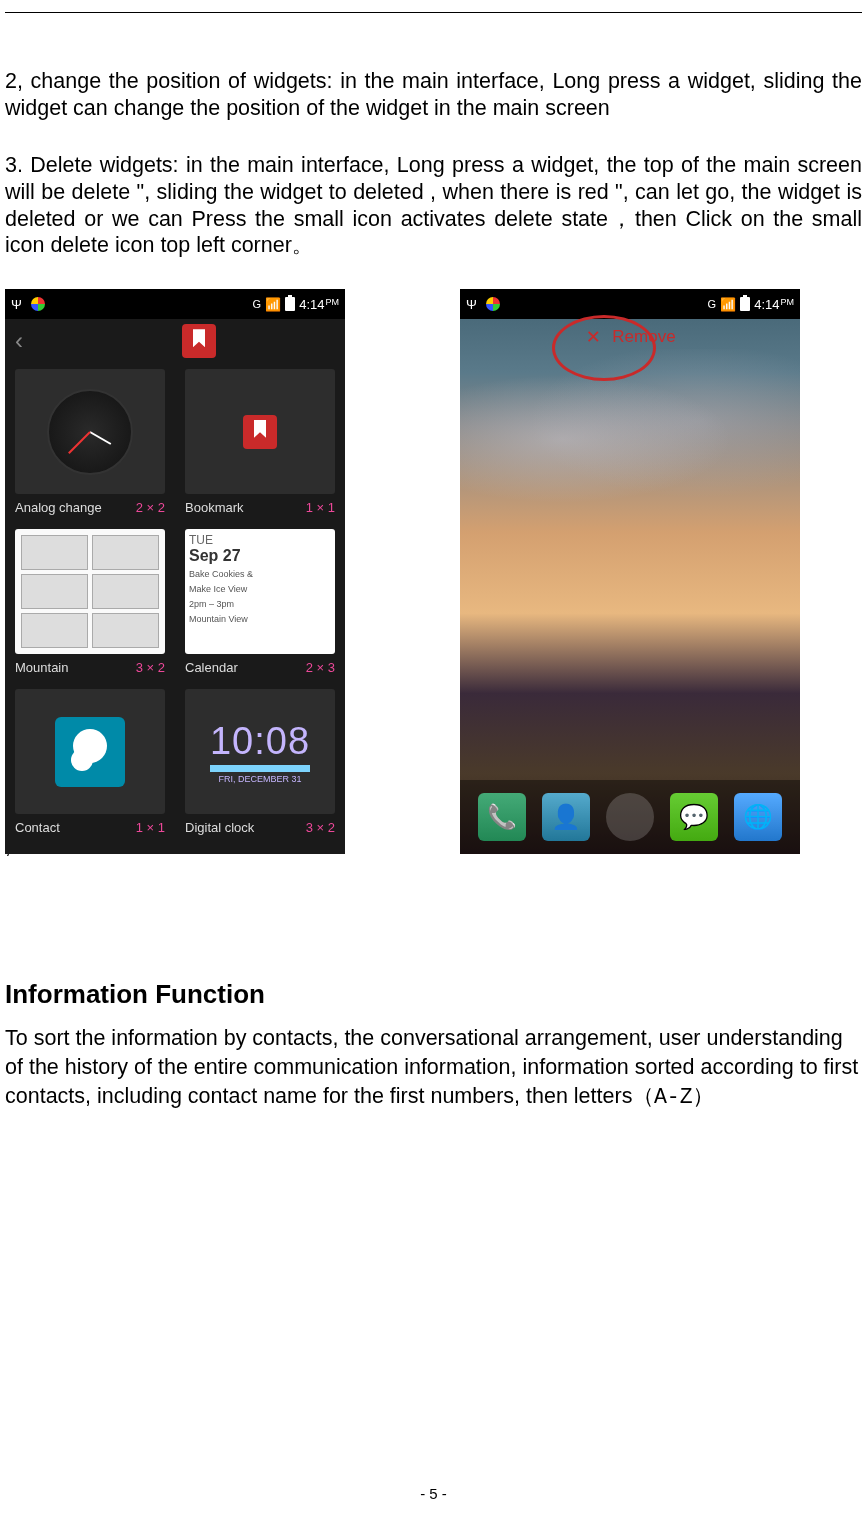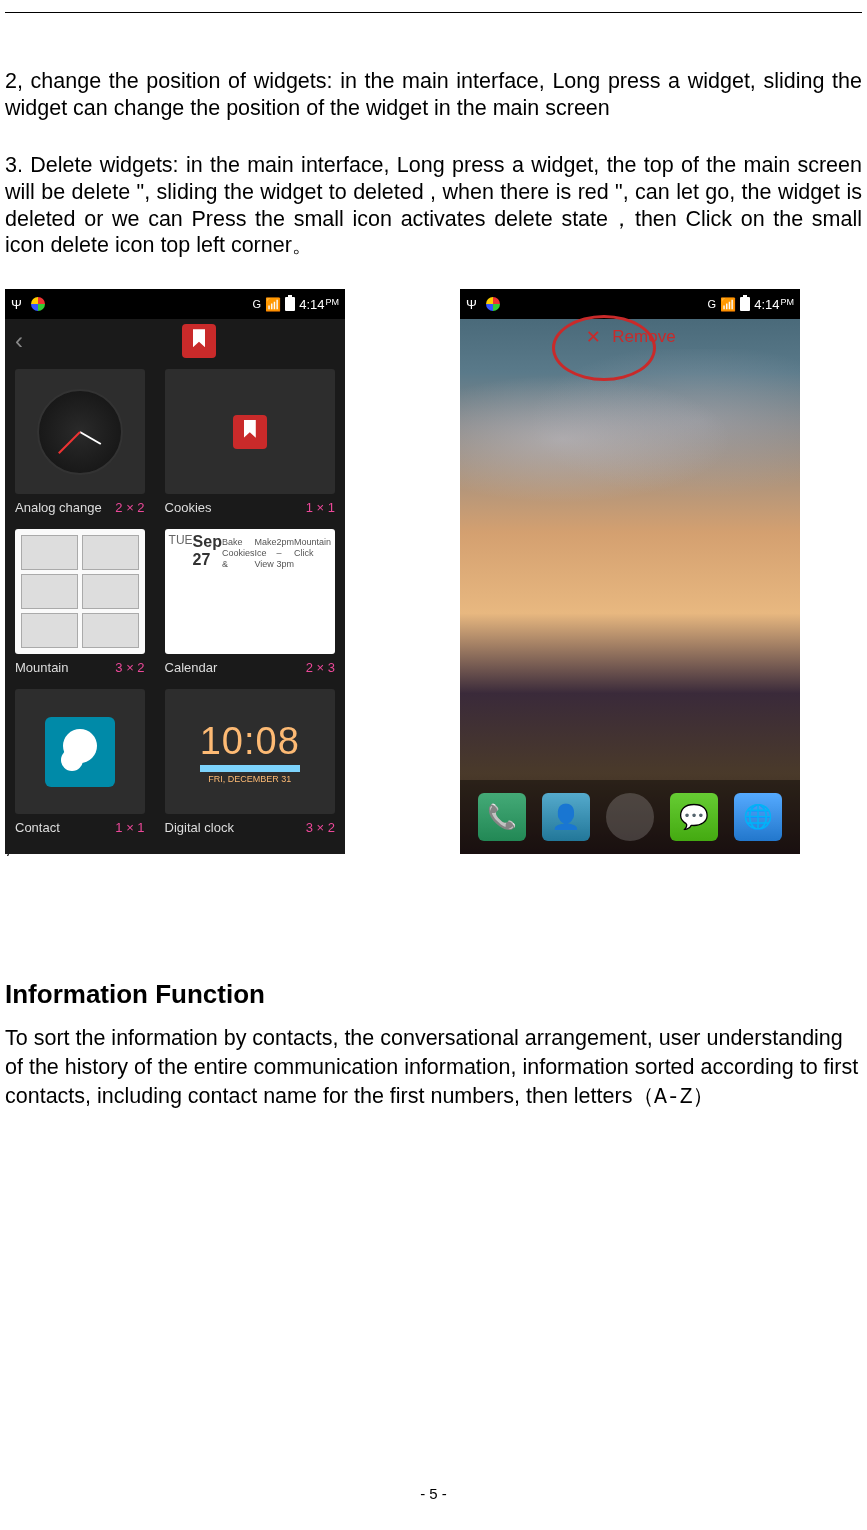--- a/index.html
+++ b/index.html
@@ -146,20 +146,21 @@
       display: grid;
       grid-template-columns: 1fr 1fr;
       grid-template-rows: 1fr 1fr 1fr;
       gap: 4px;
     }
     .bm-tile { background: #ddd; border: 1px solid #aaa;}
     .cal-prev {
       width: 100%; height: 100%;
       background: #fff;
       display: flex;
+      flex-direction: column;
       font-size: 10px;
       color: #333;
       padding: 4px;
     }
     .cal-day { font-size: 12px; color: #666;}
     .cal-date { font-size: 16px; font-weight: bold;}
     .cal-event { margin-top: 4px; font-size: 9px; color: #555; line-height: 1.2;}
     .contact-prev {
       width: 70px; height: 70px;
       background: #008aa8;
@@ -169,21 +170,21 @@
     .contact-prev:after {
       content:"";
       position: absolute;
       left: 18px; top: 12px;
       width: 34px; height: 34px;
       border-radius: 50%;
       background: #fff;
       box-shadow: -8px 14px 0 -6px #fff;
     }
     .big-clock {
-      color: #fdba74;
+      color: #c4b5fd;
       font-family: Arial;
       text-align: center;
     }
     .big-time { font-size: 38px; letter-spacing: 1px;}
     .big-date { font-size: 9px; border-top: 7px solid #7dd3fc; padding-top: 2px; margin-top: 2px;}
     
     .home-body {
       height: calc(100% - 30px);
       position: relative;
       background: linear-gradient(to bottom, #4a6a7a 0%, #5a7a8a 10%, #888 20%, #d4a070 40%, #e8b880 55%, #3a2a3a 70%, #4a3a2a 85%, #2a1a1a 100%);
@@ -297,21 +298,21 @@
           <div class="w-label-row">
               <span>Analog change</span>
               <span class="w-size">2 × 2</span>
             </div>
         </div>
         <div class="w-cell">
           <div class="w-preview">
               <div class="red-bookmark"></div>
             </div>
           <div class="w-label-row">
-              <span>Cookies</span>
+              <span>Bookmark</span>
               <span class="w-size">1 × 1</span>
             </div>
         </div>
         <div class="w-cell">
           <div class="w-preview">
               <div class="bm-tiles">
                 <div class="bm-tile"></div>
                 <div class="bm-tile"></div>
                 <div class="bm-tile"></div>
                 <div class="bm-tile"></div>
@@ -325,21 +326,21 @@
             </div>
         </div>
         <div class="w-cell">
           <div class="w-preview">
               <div class="cal-prev">
             <div class="cal-day">TUE</div>
             <div class="cal-date">Sep 27</div>
             <div class="cal-event">Bake Cookies &amp;</div>
             <div class="cal-event">Make Ice View</div>
             <div class="cal-event">2pm – 3pm</div>
-            <div class="cal-event">Mountain Click</div>
+            <div class="cal-event">Mountain View</div>
           </div>
             </div>
           <div class="w-label-row">
               <span>Calendar</span>
               <span class="w-size">2 × 3</span>
             </div>
         </div>
         <div class="w-cell">
           <div class="w-preview">
               <div class="contact-prev"></div>

